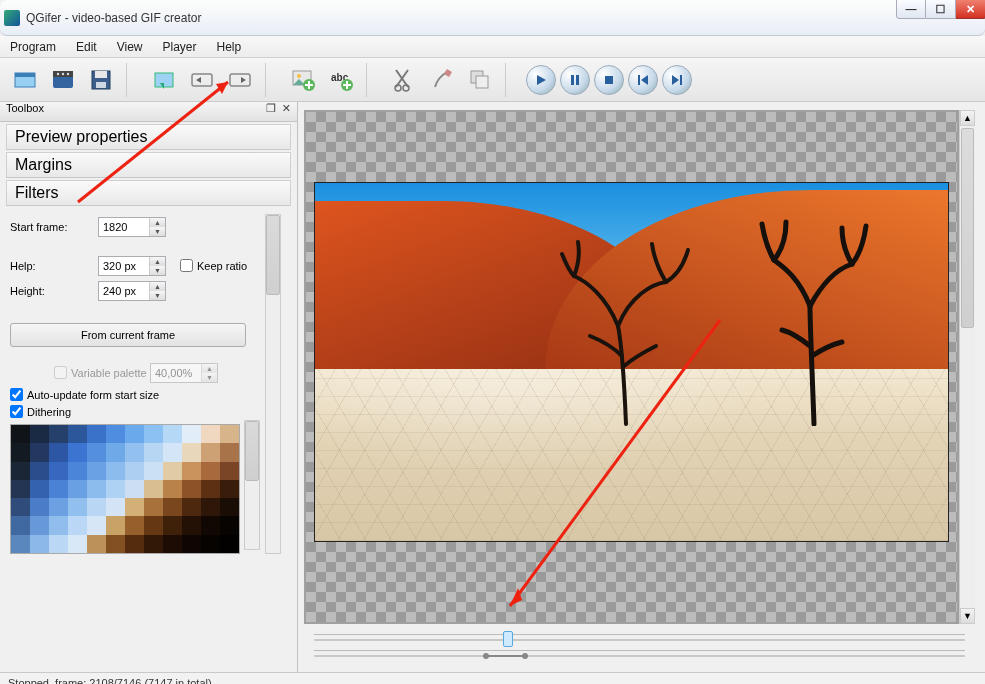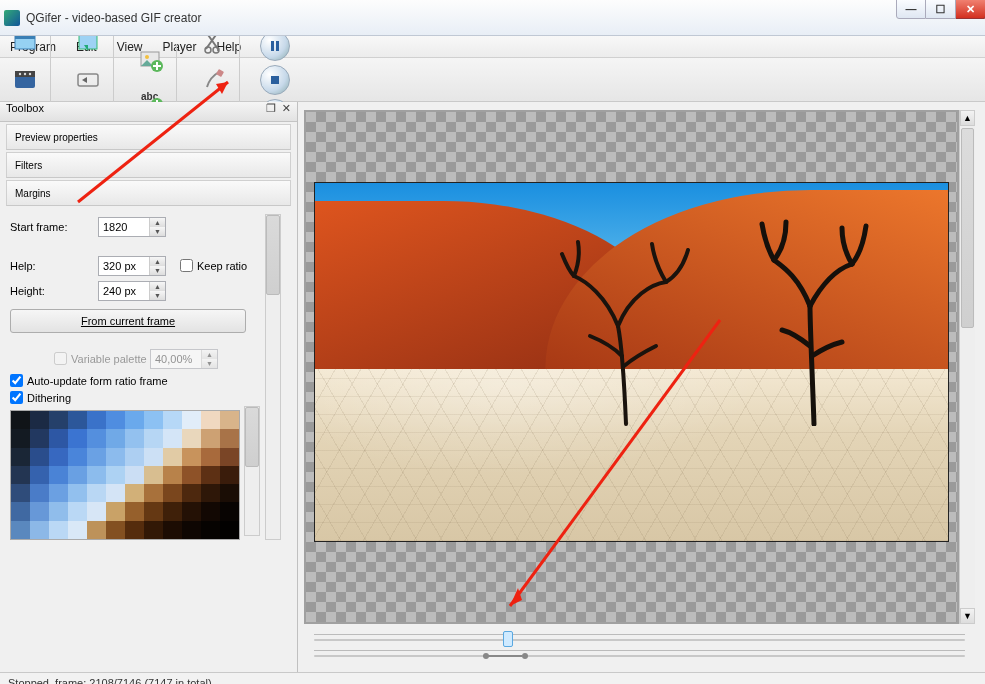--- a/index.html
+++ b/index.html
@@ -15,20 +15,21 @@
   position: relative;
 }
 .titlebar {
   height: 36px;
   background: linear-gradient(to bottom, #fdfdfd, #e8eef6);
   border-bottom: 1px solid #c0c8d4;
   display: flex;
   align-items: center;
   padding: 16px 4px;
   position: relative;
+  border-radius: 7px;
 }
 .titlebar .app-icon {
   width: 16px; height: 16px;
   background: linear-gradient(135deg,#3a7,#159);
   border-radius: 2px;
   margin-right: 6px;
 }
 .titlebar .title { font-size: 12px; color: #333; }
 .win-controls { position: absolute; right: -1px; top: -1px; display: flex; }
 .win-btn {
@@ -50,21 +51,21 @@
   gap: 12px;
 }
 .menubar span { color: #222; padding: 2px 4px; cursor: default;}
 .toolbar {
   height: 44px;
   background: linear-gradient(#f5f5f5,#e6e6e6);
   border-bottom: 1px solid #c9c9c9;
   display: flex; align-items: center;
   padding: 0 8px;
 }
-.tb-group { display: flex; gap: 4px; padding-right:8px; margin-right:20px; border-right:1px solid #ccc;flex-direction:column;}
+.tb-group { display: flex; gap: 4px; padding-right:8px; margin-right:20px; border-right:1px solid #ccc;}
 .tb-group:last-child { border-right:none;}
 .tb-btn {
   width: 34px; height: 34px;
   border: 1px solid transparent;
   border-radius: 3px;
   display:flex;align-items:center;justify-content:center;
   background: transparent;
 }
 .tb-btn svg { width:26px; height:26px; }
 .round-btn {
@@ -97,44 +98,44 @@
 .dock-ctl { display:flex;gap:6px;}
 .dock-ctl span{font-size:11px;color:#444;cursor:pointer;}
 .acc-hdr {
   height:26px;
   background:linear-gradient(#fafafa,#e8e8e8);
   border:1px solid #d0d0d0;
   border-bottom:1px solid #c8c8c8;
   margin: 2px 6px 0 6px;
   display:flex;align-items:center;
   padding:0 8px;
-  font-size:10px;
+  font-size:16px;
 }
 .acc-body {
   padding:6px 10px 8px 10px;
   position:relative;
 }
 .form-row { display:flex; align-items:center; margin:5px 0; font-size:11px;}
 .form-row label { width:88px; }
 .spin {
   display:flex; align-items:stretch;
   border:1px solid #abadb3;
   background:#fff;
   height:20px;
 }
 .spin input {
   border:none;outline:none;width:50px;padding:0 4px;font-size:11px;
 }
 .spin .arrows { width:16px;display:flex;flex-direction:column;border-left:1px solid #ccc;}
 .spin .arrows div{flex:1;display:flex;align-items:center;justify-content:center;font-size:7px;background:linear-gradient(#f6f6f6,#ddd);color:#555;}
 .btn-wide {
-  display:block;width:236px;margin:8px 0 2px 0;
+  display:block;width:236px;margin:22px 0 2px 0;
   height:24px;border:1px solid #adadad;border-radius:3px;
   background:linear-gradient(#f6f6f6,#e3e3e3);
-  font-size:11px;text-align:center;line-height:22px;text-decoration:underline;
+  font-size:11px;text-align:center;line-height:22px;
 }
 .chk { display:flex;align-items:center;gap:4px;font-size:11px;margin:4px 0;}
 .chk input{width:13px;height:13px;}
 .palette {
   width:230px;height:130px;
   border:1px solid #aaa;
   display:grid;
   grid-template-columns: repeat(12,1fr);
   grid-template-rows: repeat(7,1fr);
   margin-top:6px;
@@ -348,24 +349,24 @@
       <span>Toolbox</span>
       <div class="dock-ctl">
         <span>❐</span>
         <span>✕</span>
       </div>
     </div>
     <div class="acc-hdr">
         <span>Preview properties</span>
       </div>
     <div class="acc-hdr">
+        <span>Margins</span>
+      </div>
+    <div class="acc-hdr">
         <span>Filters</span>
-      </div>
-    <div class="acc-hdr">
-        <span>Margins</span>
       </div>
     <div class="acc-body">
       <div class="side-scroll">
           <div class="thumb"></div>
         </div>
 
       <div class="form-row">
         <label>Start frame:</label>
         <div class="spin">
             <input value="1820" style="">
@@ -415,21 +416,21 @@
         <div class="spin" style="opacity:.6">
             <input disabled="" value="40,00%" style="">
             <div class="arrows">
               <div>▲</div>
               <div>▼</div>
             </div>
           </div>
       </div>
       <label class="chk">
         <input type="checkbox" checked="" style="">
-        <span>Auto-update form ratio frame</span>
+        <span>Auto-update form start size</span>
       </label>
       <label class="chk">
         <input type="checkbox" checked="" style="">
         <span>Dithering</span>
       </label>
 
       <div class="palette" id="palette">
           <div style="background: rgb(16, 20, 24);"></div>
           <div style="background: rgb(27, 42, 68);"></div>
           <div style="background: rgb(37, 64, 106);"></div>

